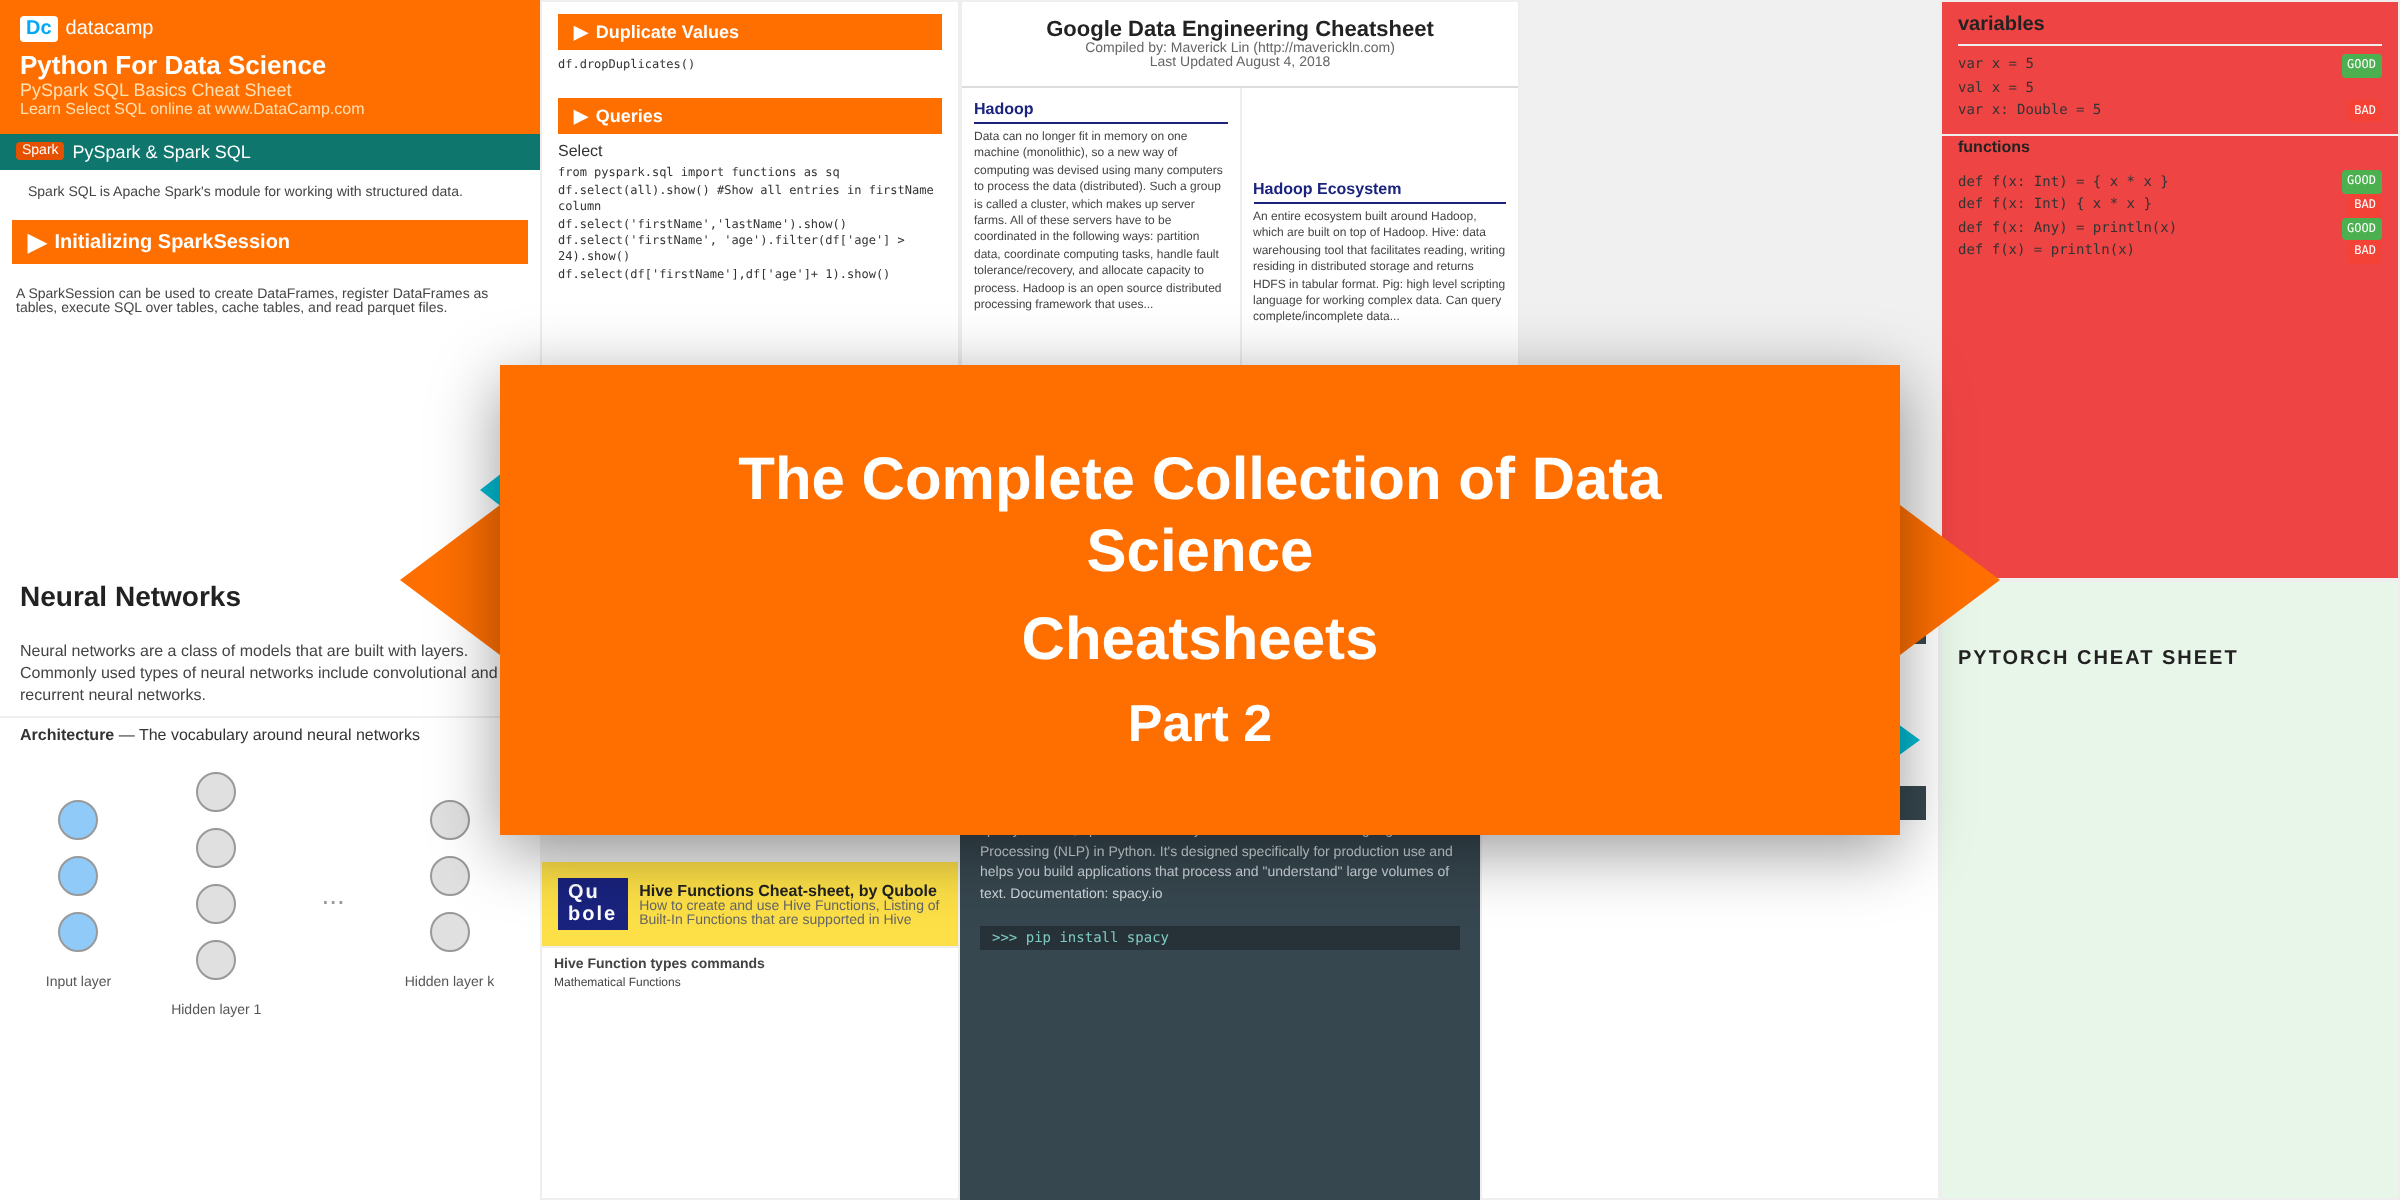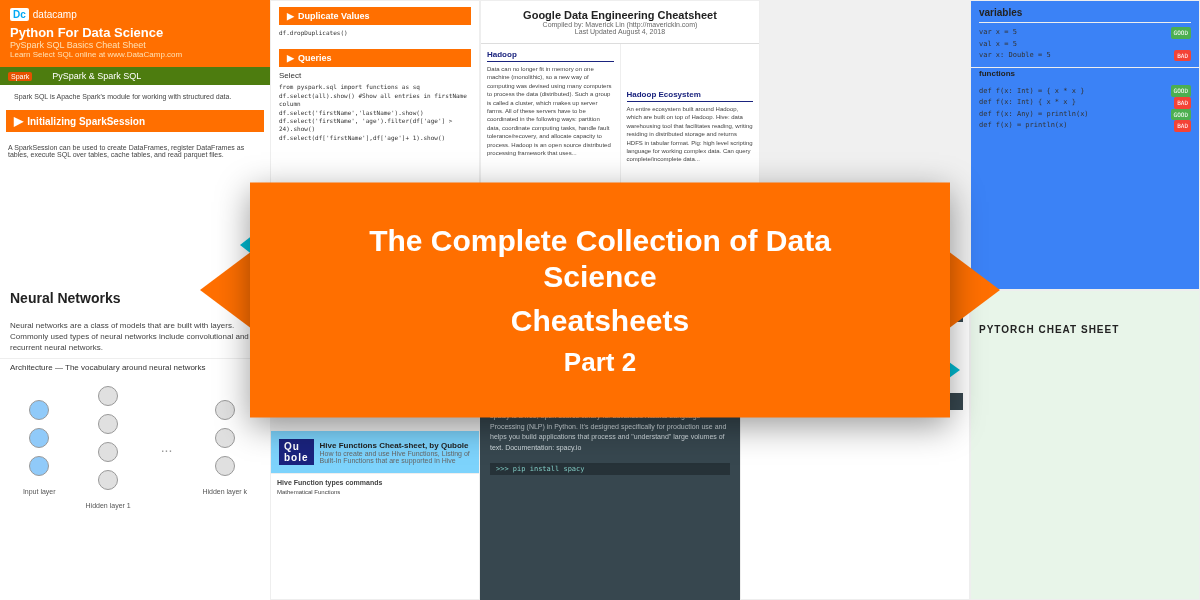--- a/index.html
+++ b/index.html
@@ -56,27 +56,27 @@
     .pyspark-subtitle {
       font-size: 9px;
       color: #ffe0b2;
     }
     .pyspark-link {
       font-size: 8px;
       color: #ffe0b2;
     }
 
     .spark-sql-bar {
-      background: #4d7c0f;
+      background: #0f766e;
       color: #fff;
       padding: 4px 8px;
       font-size: 9px;
       display: flex;
-      align-items: flex-end;
-      gap: 20px;
+      align-items: flex-start;
+      gap: 4px;
     }
     .spark-logo-mini {
       background: #e65100;
       color: #fff;
       font-size: 7px;
       padding: 1px 3px;
       border-radius: 2px;
     }
 
     .init-spark {
@@ -148,21 +148,21 @@
 
     
     .sheet-hive {
       bottom: 0; left: 270px;
       width: 210px;
       height: 170px;
       background: #fff;
       border: 1px solid #eee;
     }
     .hive-header {
-      background: #7dd3fc;
+      background: #fde047;
       padding: 8px;
       border-bottom: 1px solid #eee;
     }
     .hive-logo {
       display: flex;
       align-items: center;
       gap: 6px;
     }
     .qubole-box {
       background: #1a237e;
@@ -262,21 +262,21 @@
       font-size: 6px;
       color: #444;
       line-height: 1.4;
     }
 
     
     .sheet-scala {
       top: 0; right: 0;
       width: 230px;
       height: 290px;
-      background: #3b82f6;
+      background: #ef4444;
       border: 1px solid #eee;
     }
     .scala-section {
       padding: 6px 8px;
     }
     .scala-title {
       font-size: 10px;
       font-weight: bold;
       color: #222;
       border-bottom: 1px solid #eee;
@@ -529,21 +529,21 @@
       z-index: 98;
     }
 
     .architecture-line {
       font-size: 8px;
       color: #333;
       padding: 4px 10px;
       border-top: 1px solid #eee;
     }
     .arch-bold {
-      font-weight: normal;
+      font-weight: bold;
       color: #333;
     }
   </style>
 </head>
 <body>
 
 <div class="bg-collage">
 
   <div class="sheet sheet-pyspark">
     <div class="pyspark-header">

